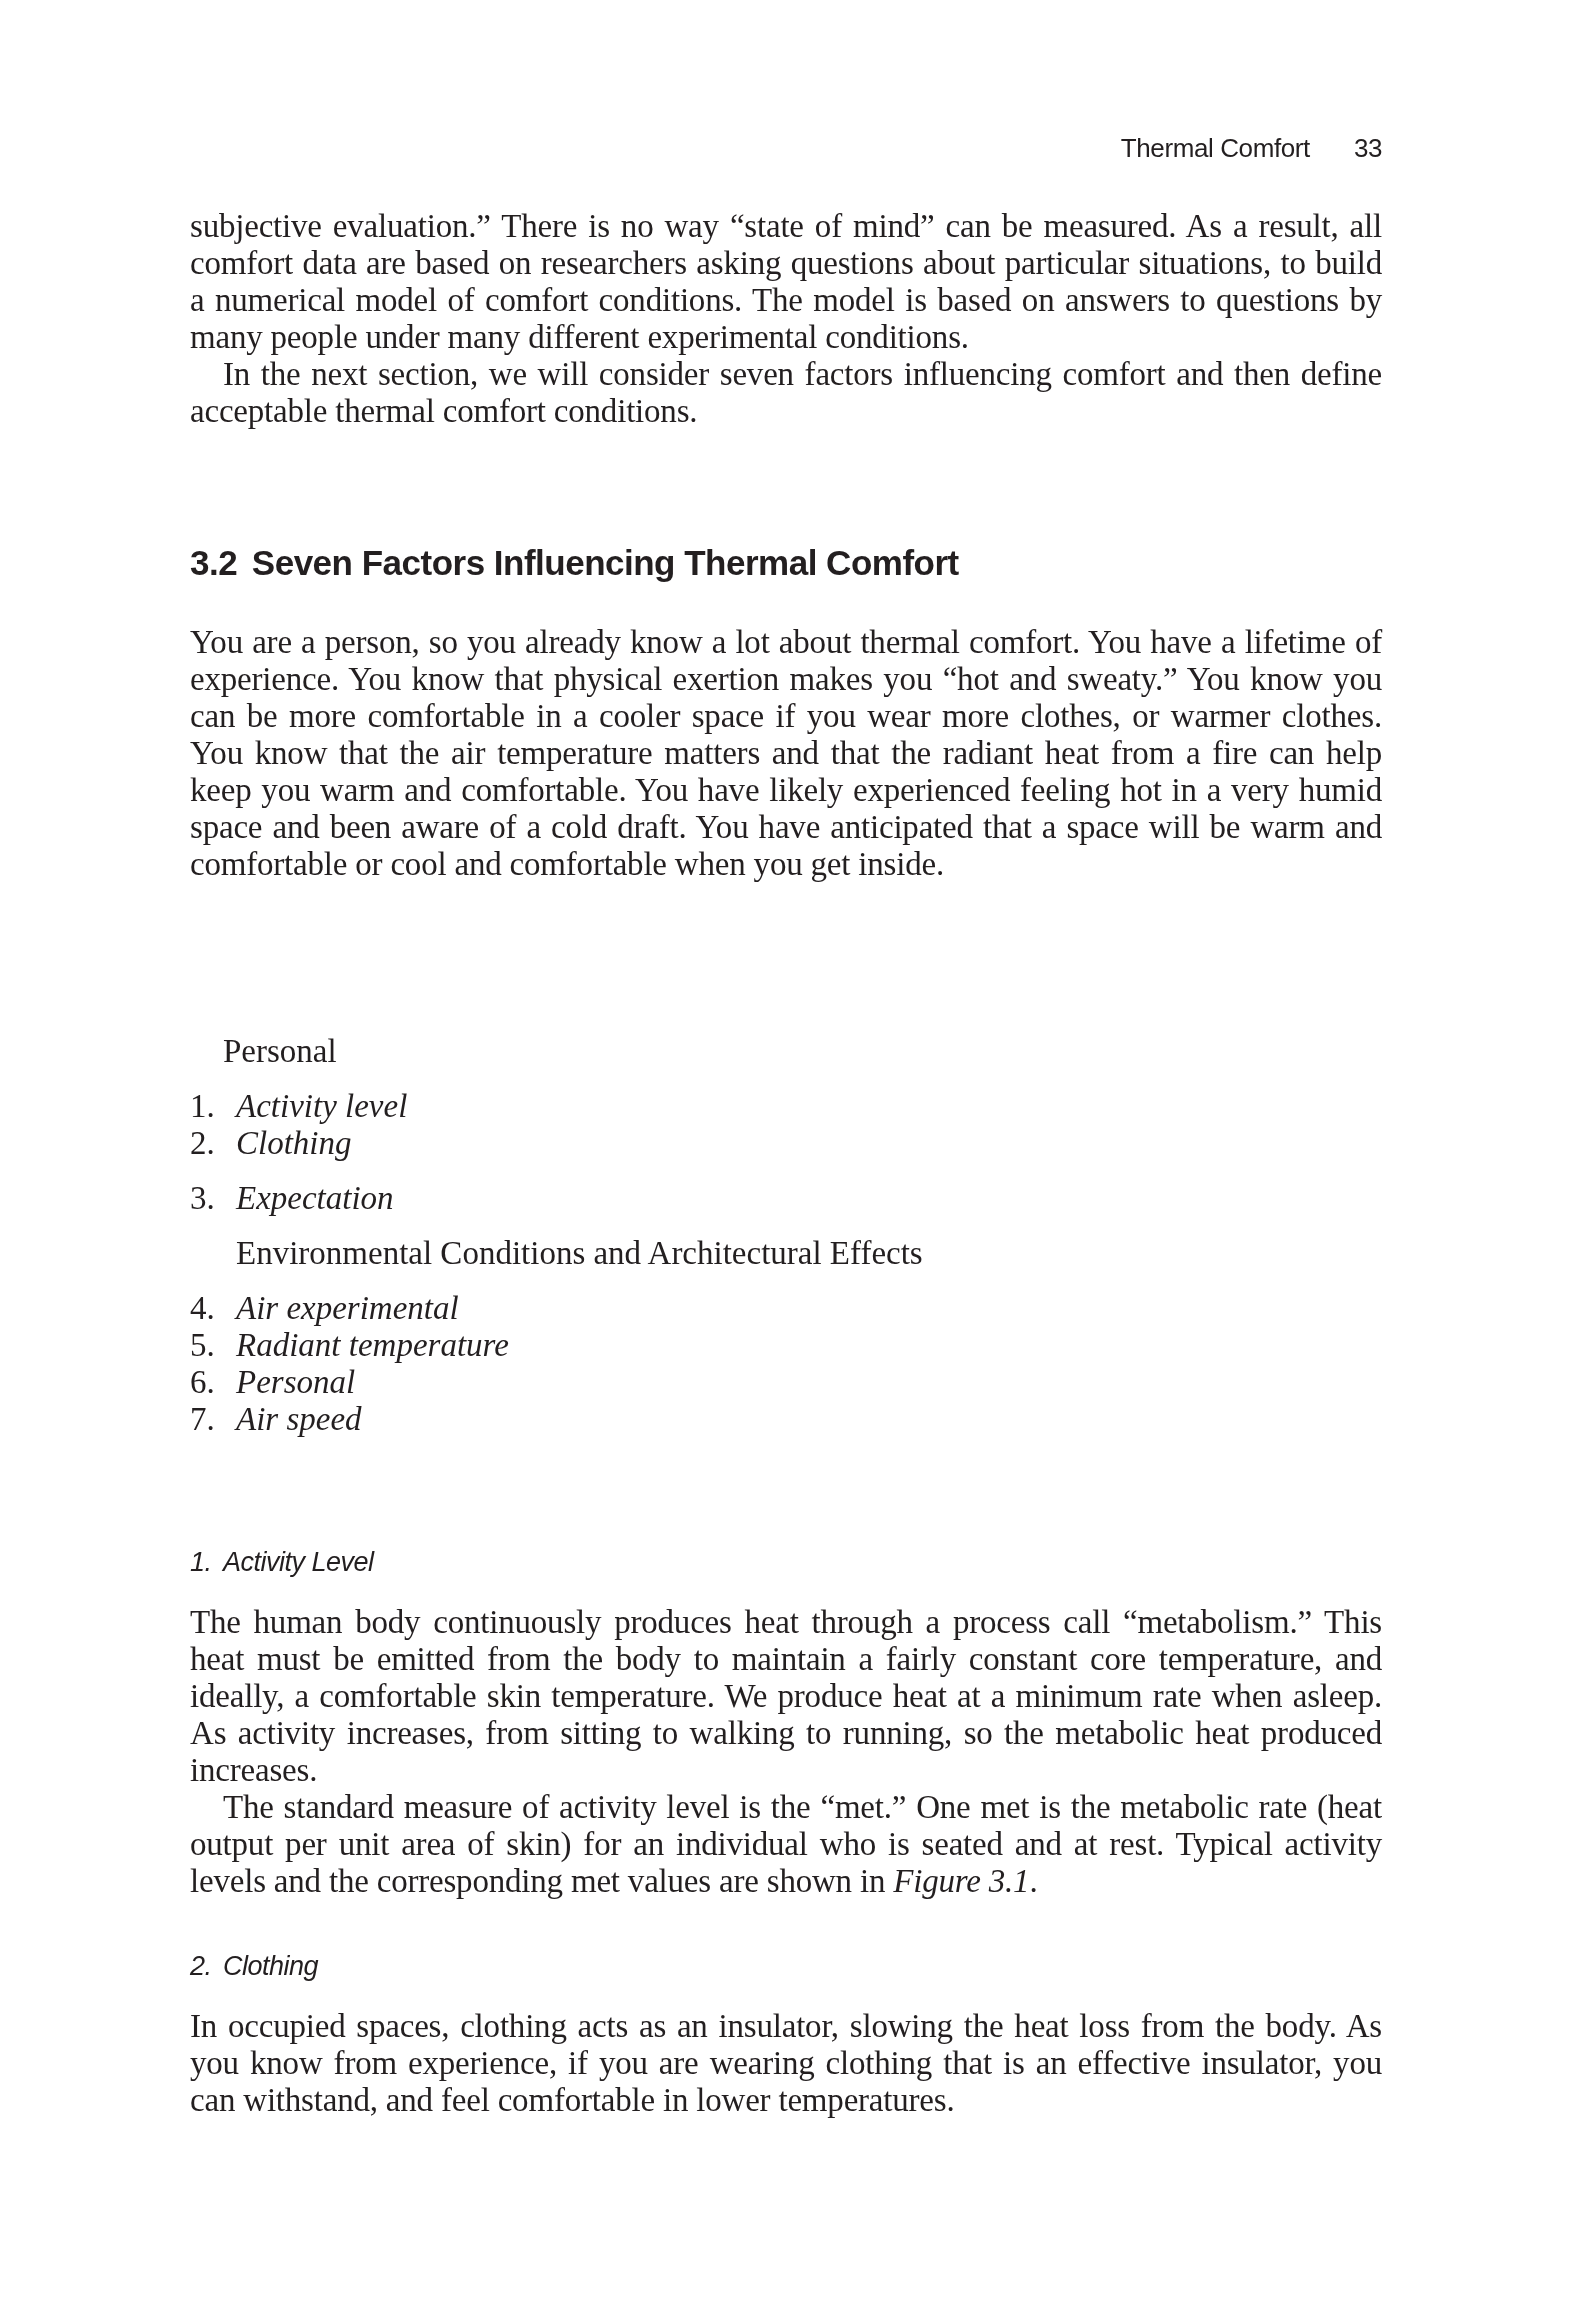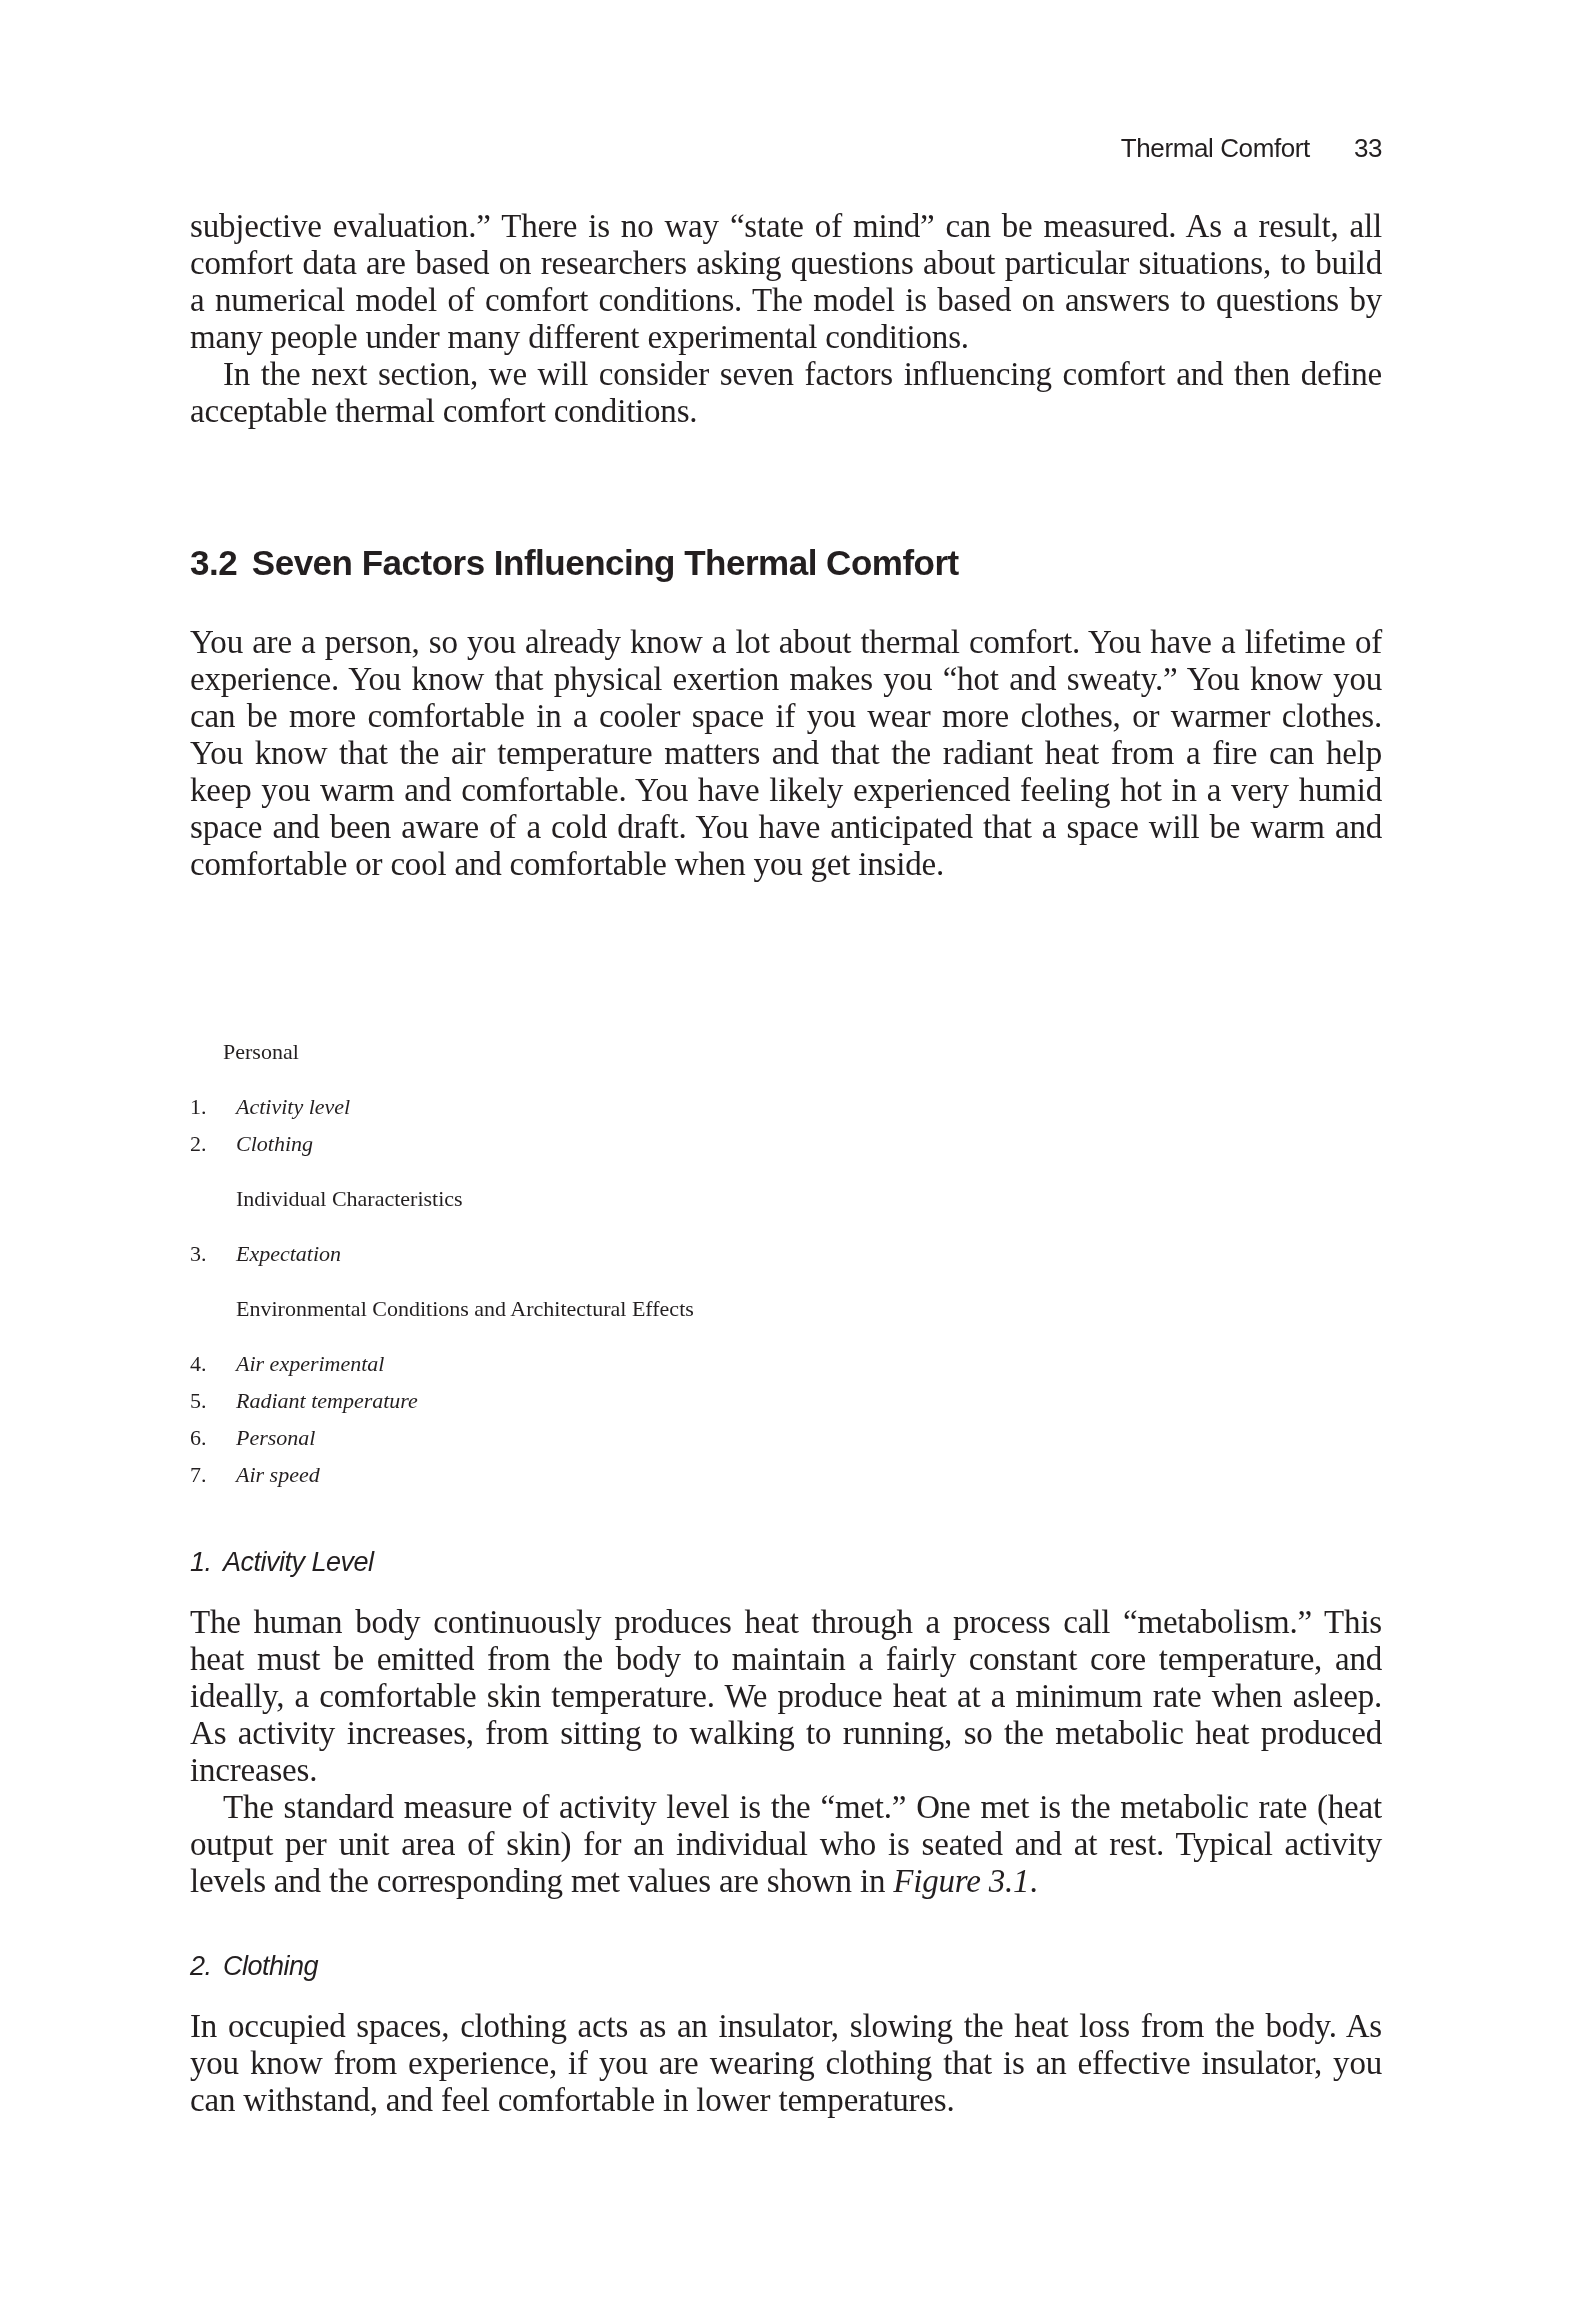--- a/index.html
+++ b/index.html
@@ -67,21 +67,21 @@
       top: 624px;
       left: 0;
       width: 1192px;
     }
     .factor-list {
       position: absolute;
       top: 1033px;
       left: 0;
       width: 1192px;
       font-family: "Liberation Serif", serif;
-      font-size: 22px;
+      font-size: 33px;
       line-height: 37px;
     }
     .group-label {
       padding-left: 46px;
       margin: 0 0 18px 0;
     }
     .group-label.first {
       padding-left: 33px;
     }
     .list-items {
@@ -157,21 +157,20 @@
     <ul class="list-items">
       <li>
           <span class="n">1.</span>
           <span class="t">Activity level</span>
         </li>
       <li>
           <span class="n">2.</span>
           <span class="t">Clothing</span>
         </li>
     </ul>
-    <p class="group-label">Individual Characteristics</p>
     <ul class="list-items">
       <li>
           <span class="n">3.</span>
           <span class="t">Expectation</span>
         </li>
     </ul>
     <p class="group-label">Environmental Conditions and Architectural Effects</p>
     <ul class="list-items">
       <li>
           <span class="n">4.</span>

